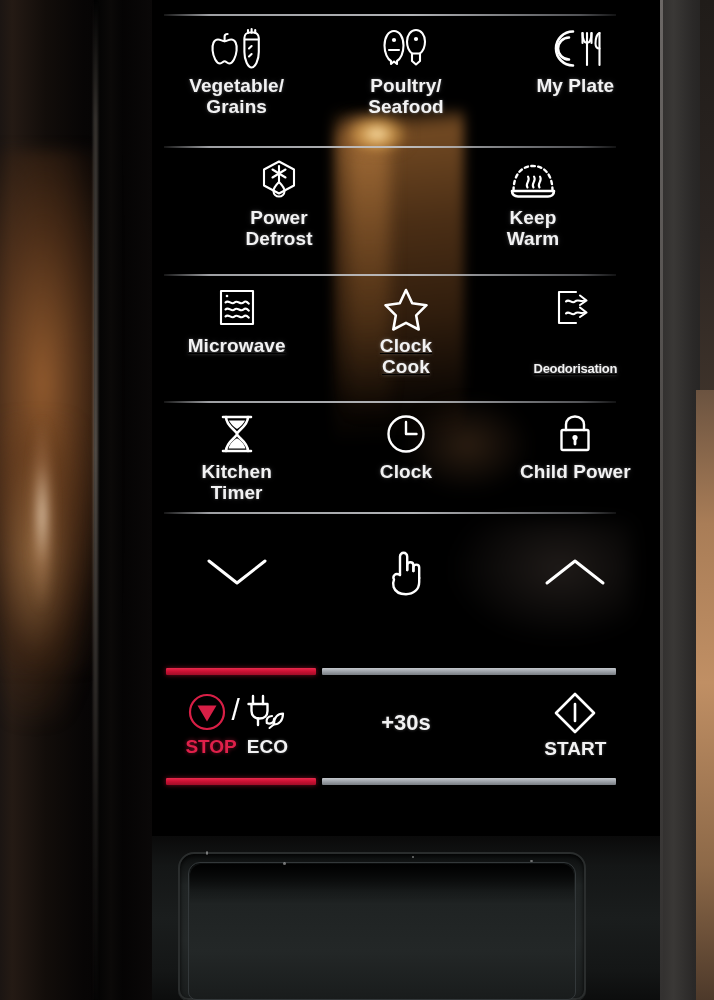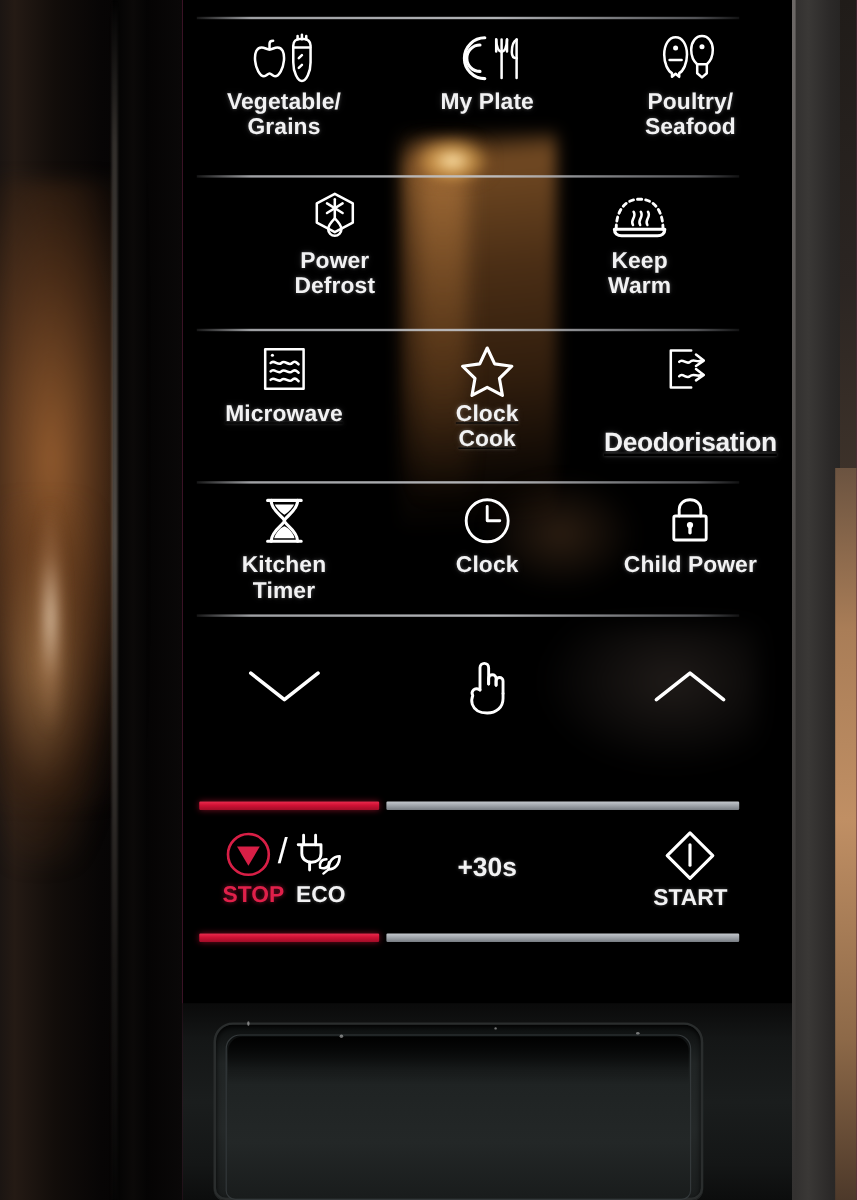--- a/index.html
+++ b/index.html
@@ -5,21 +5,21 @@
   * { box-sizing: border-box; margin: 0; padding: 0; }
   html, body {
     width: 714px; height: 1000px;
     background: #000;
     font-family: "Liberation Sans", sans-serif;
     overflow: hidden;
   }
   #scene {
     position: relative;
     width: 714px; height: 1000px;
-    background: #ec4899;
+    background: #f9a8d4;
     overflow: hidden;
   }
 
   
   .door-left {
     position: absolute; left: 0; top: 0; width: 152px; height: 1000px;
     background:
       linear-gradient(90deg, #1b1512 0%, #241a14 8%, #120d0a 30%, #070505 55%, #040303 78%, #0a0808 100%);
   }
   .door-left .warm-blob {
@@ -133,21 +133,21 @@
     color: #f2f2f3;
     font-weight: bold;
     font-size: 19px;
     line-height: 21px;
     letter-spacing: 0.1px;
     text-align: center;
     text-shadow: 0 0 3px rgba(255,255,255,0.28), 0 0 7px rgba(200,200,210,0.14);
     white-space: pre-line;
     margin-top: 3px;
   }
-  .key .lbl.wide  { font-size: 22px; letter-spacing: -0.3px; margin-top: 26px; }
+  .key .lbl.wide  { font-size: 13px; letter-spacing: -0.3px; margin-top: 26px; }
 
   svg { display:block; }
   .st { fill: none; stroke: #ffffff; stroke-width: 2.1; stroke-linecap: round; stroke-linejoin: round; }
   .stf { fill: #ffffff; stroke: none; }
 
   
   .navrow { position: absolute; left: 0; width: 508px; display: flex; }
   .navcell { flex: 1; display: flex; flex-direction: column; align-items: center; }
 
   
@@ -243,46 +243,46 @@
             <path class="st" d="M47.2 4 L47.2 7"></path>
             <path class="st" d="M43.6 20 L41 22.5 M43.6 28 L41 30.5"></path>
           </svg>
         </div>
         <div class="lbl">Vegetable/
 Grains</div>
       </div>
 
       <div class="key">
         <div class="ico">
+          <svg width="56" height="46" viewBox="0 0 56 46">
+            <path class="st" d="M16 5 C10.5 5 6.5 11 6.5 19.5 C6.5 27 9.5 33 13 35 L13 38 L16 35.5 L19 38 L19 35 C22.5 33 25.5 27 25.5 19.5 C25.5 11 21.5 5 16 5 Z"></path>
+            <circle class="stf" cx="16" cy="14" r="2.1"></circle>
+            <path class="st" d="M11 24 L21 24"></path>
+            <path class="st" d="M38 4 C32.8 4 29 9 29 15.5 C29 20.5 31 25 34 27.5 L34 35 L38 38.5 L42 35 L42 27.5 C45 25 47 20.5 47 15.5 C47 9 43.2 4 38 4 Z"></path>
+            <path class="st" d="M34 27.5 L42 27.5"></path>
+            <circle class="stf" cx="38" cy="13" r="2.1"></circle>
+          </svg>
+        </div>
+        <div class="lbl">Poultry/
+Seafood</div>
+      </div>
+
+      <div class="key">
+        <div class="ico">
           <svg width="62" height="46" viewBox="0 0 62 46">
             <path class="st" style="stroke-width:2.6" d="M29 5.5 A17 17 0 1 0 29 39.5"></path>
             <path class="st" style="stroke-width:2.6" d="M25 11.5 A11 11 0 1 0 25 33.5"></path>
             <path class="st" d="M38.5 7 L38.5 17 M43 7 L43 17 M47.5 7 L47.5 17"></path>
             <path class="st" d="M43 17 L43 39"></path>
             <path class="st" d="M38.5 7 C38.5 14 40.8 17 43 17 C45.2 17 47.5 14 47.5 7"></path>
             <path class="st" d="M55.5 7 C52.5 8.5 51.5 13 51.5 17.5 C51.5 21 53 22.5 55.5 22.5 L55.5 39"></path>
             <path class="st" d="M55.5 22.5 L55.5 7"></path>
           </svg>
         </div>
         <div class="lbl">My Plate</div>
-      </div>
-
-      <div class="key">
-        <div class="ico">
-          <svg width="56" height="46" viewBox="0 0 56 46">
-            <path class="st" d="M16 5 C10.5 5 6.5 11 6.5 19.5 C6.5 27 9.5 33 13 35 L13 38 L16 35.5 L19 38 L19 35 C22.5 33 25.5 27 25.5 19.5 C25.5 11 21.5 5 16 5 Z"></path>
-            <circle class="stf" cx="16" cy="14" r="2.1"></circle>
-            <path class="st" d="M11 24 L21 24"></path>
-            <path class="st" d="M38 4 C32.8 4 29 9 29 15.5 C29 20.5 31 25 34 27.5 L34 35 L38 38.5 L42 35 L42 27.5 C45 25 47 20.5 47 15.5 C47 9 43.2 4 38 4 Z"></path>
-            <path class="st" d="M34 27.5 L42 27.5"></path>
-            <circle class="stf" cx="38" cy="13" r="2.1"></circle>
-          </svg>
-        </div>
-        <div class="lbl">Poultry/
-Seafood</div>
       </div>
     </div>
 
     <div class="keyrow" style="top:158px;">
 
       <div class="key">
         <div class="ico">
           <svg width="48" height="46" viewBox="0 0 48 46">
             <path class="st" d="M24 3.5 L39 11.5 L39 27.5 L24 35.5 L9 27.5 L9 11.5 Z"></path>
             <path class="st" d="M24 8 L24 24"></path>

